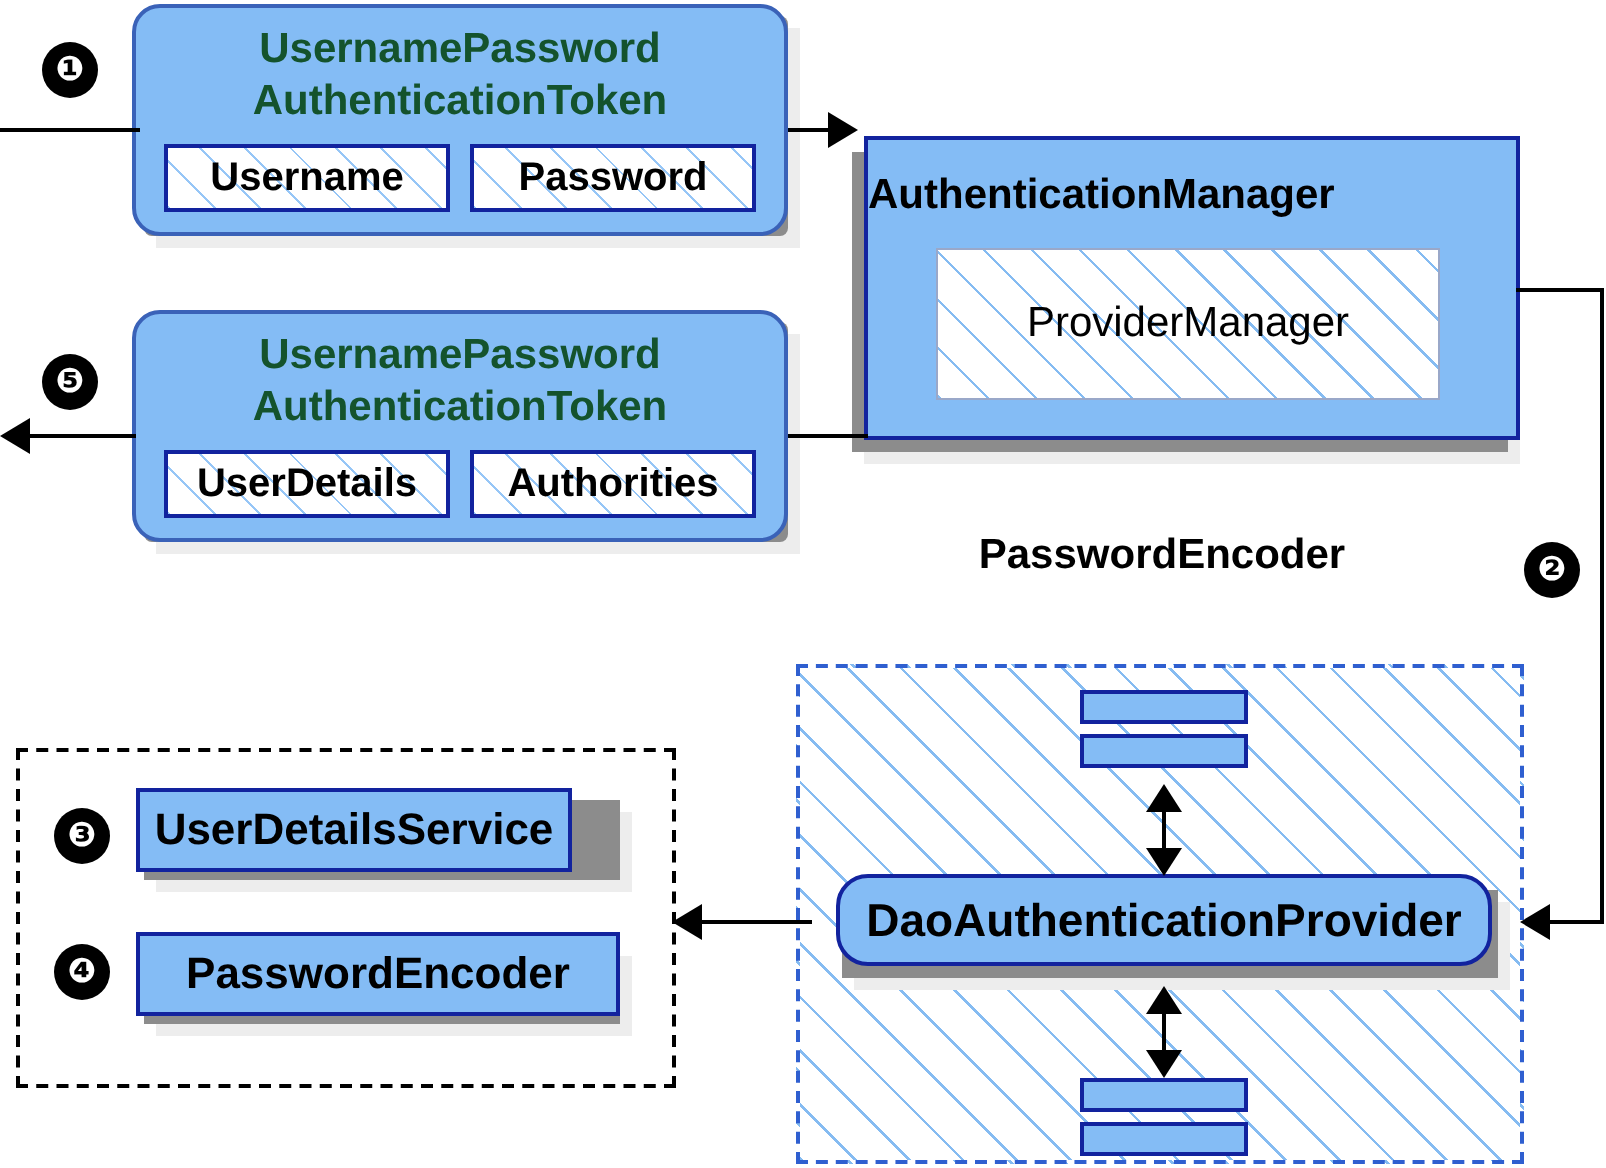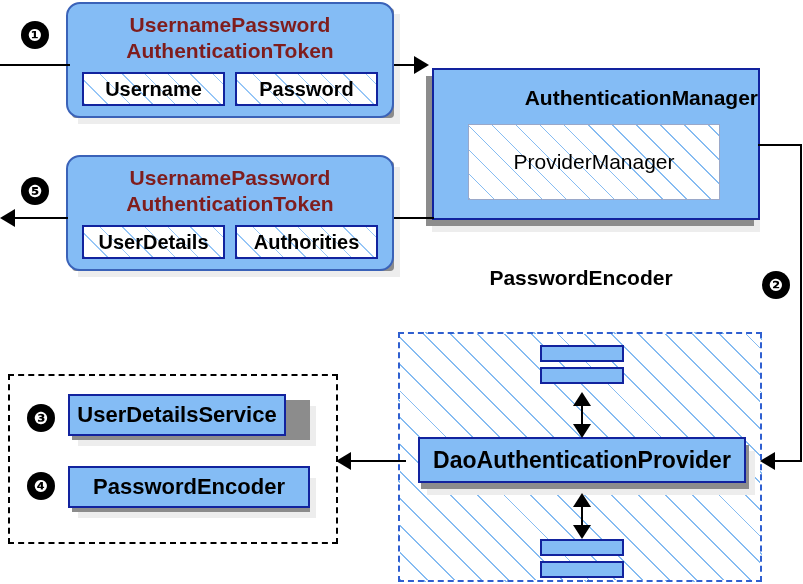--- a/index.html
+++ b/index.html
@@ -64,21 +64,21 @@
     box-sizing: border-box;
     z-index: 20;
   }
   .token .token-title {
     position: absolute;
     left: 0; right: 0; top: 8px;
     text-align: center;
     font-size: 21px;
     font-weight: bold;
     line-height: 26px;
-    color: #7f1d1d;
+    color: #14532d;
   }
   .token-fields {
     position: absolute;
     left: 14px; right: 14px; bottom: 10px;
     display: flex;
     gap: 10px;
   }
   .field {
     flex: 1 1 0;
     height: 34px;
@@ -200,21 +200,21 @@
     </div>
   </div>
 
   <div class="line-h" style="left:394px; top:64px; width:30px;"></div>
   <div class="arrow arrow-right" style="left:414px; top:56px;"></div>
 
   <div class="abs" style="left:432px; top:82px; width:328px; height:150px; background:#ededed; z-index:8;"></div>
   <div class="abs" style="left:426px; top:76px; width:328px; height:150px; background:#8c8c8c; z-index:9;"></div>
 
   <div class="bluebox" style="left:432px; top:68px; width:328px; height:152px; display:block;">
-    <div style="position:absolute; left:0; right:0; top:16px; text-align:right; font-size:21px; font-weight:bold;">AuthenticationManager</div>
+    <div style="position:absolute; left:0; right:0; top:16px; text-align:left; font-size:21px; font-weight:bold;">AuthenticationManager</div>
   </div>
   <div class="hatchbox" style="left:468px; top:124px; width:252px; height:76px;">ProviderManager</div>
 
   <div class="bullet" style="left:22px; top:178px;">❺</div>
 
   <div class="abs" style="left:78px; top:167px; width:322px; height:110px; background:#ededed; z-index:8;"></div>
   <div class="abs" style="left:72px; top:161px; width:322px; height:110px; background:#8c8c8c; z-index:9; border-radius:4px;"></div>
 
   <div class="token" style="left:66px; top:155px; width:328px; height:116px;">
     <div class="token-title">
@@ -249,21 +249,21 @@
     <div class="bar"></div>
     <div class="bar"></div>
   </div>
 
   <div class="line-v" style="left:581px; top:397px; height:38px;"></div>
   <div class="arrow arrow-up" style="left:573px; top:392px;"></div>
   <div class="arrow arrow-down" style="left:573px; top:424px;"></div>
 
   <div class="abs" style="left:427px; top:451px; width:328px; height:44px; background:#ededed; z-index:8;"></div>
   <div class="abs" style="left:421px; top:445px; width:328px; height:44px; background:#8c8c8c; z-index:9;"></div>
-  <div class="bluebox" style="left:418px; top:437px; width:328px; height:46px; font-size:23px;">DaoAuthenticationProvider</div>
+  <div class="bluebox" style="left:418px; top:437px; width:328px; height:46px; font-size:23px;border-radius:16px;">DaoAuthenticationProvider</div>
 
   <div class="line-v" style="left:581px; top:498px; height:38px;"></div>
   <div class="arrow arrow-up" style="left:573px; top:493px;"></div>
   <div class="arrow arrow-down" style="left:573px; top:525px;"></div>
 
   <div class="barstack" style="left:540px; top:539px; width:84px;">
     <div class="bar"></div>
     <div class="bar"></div>
   </div>
 

